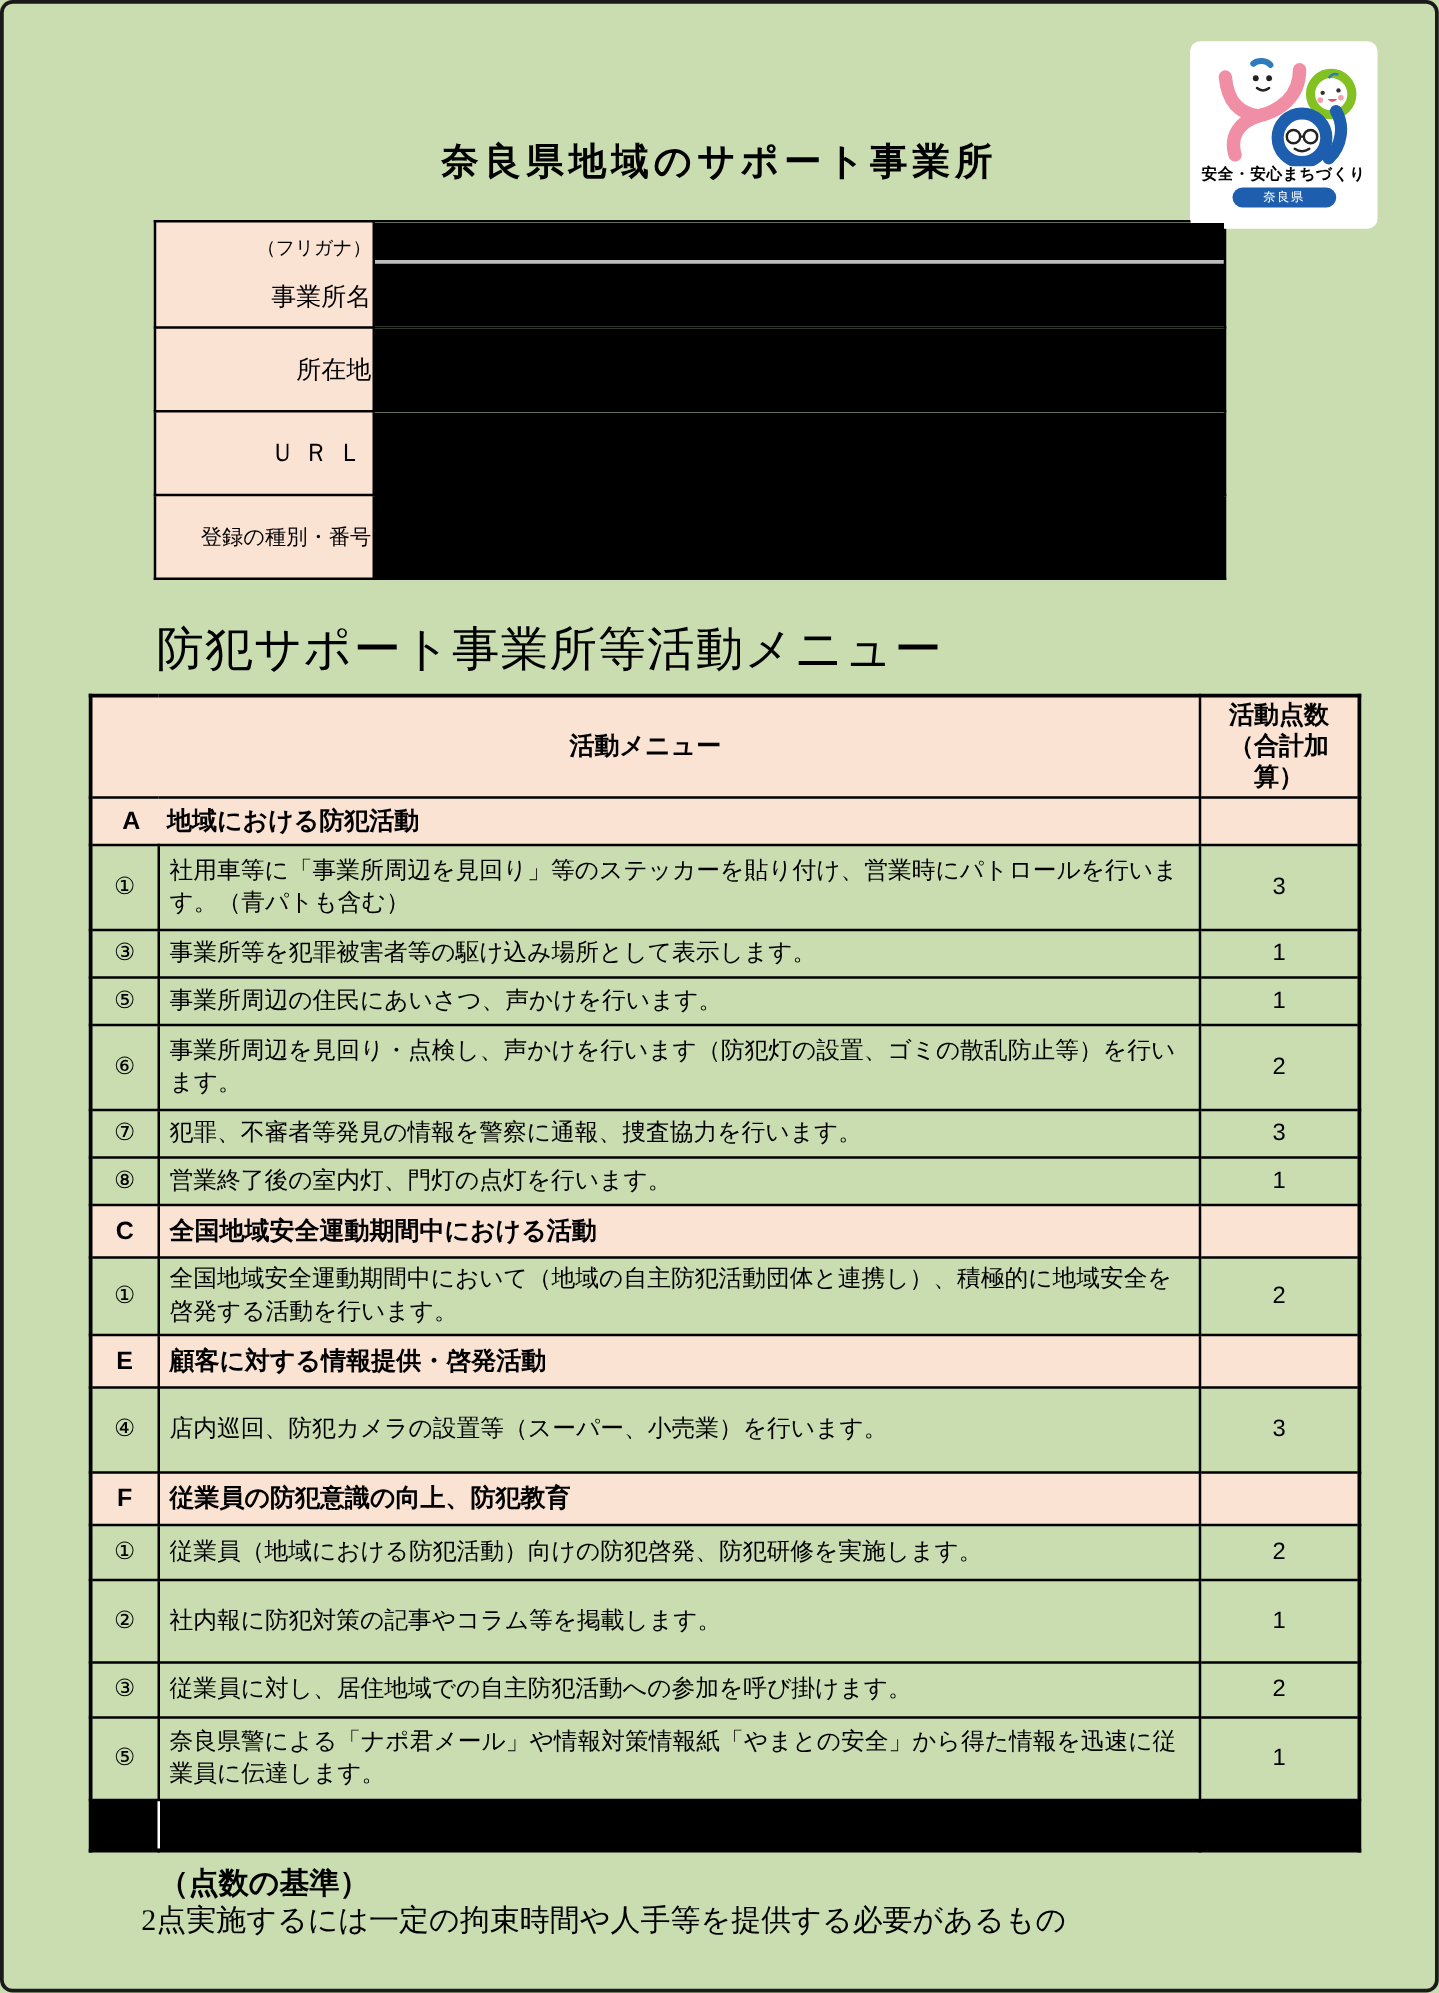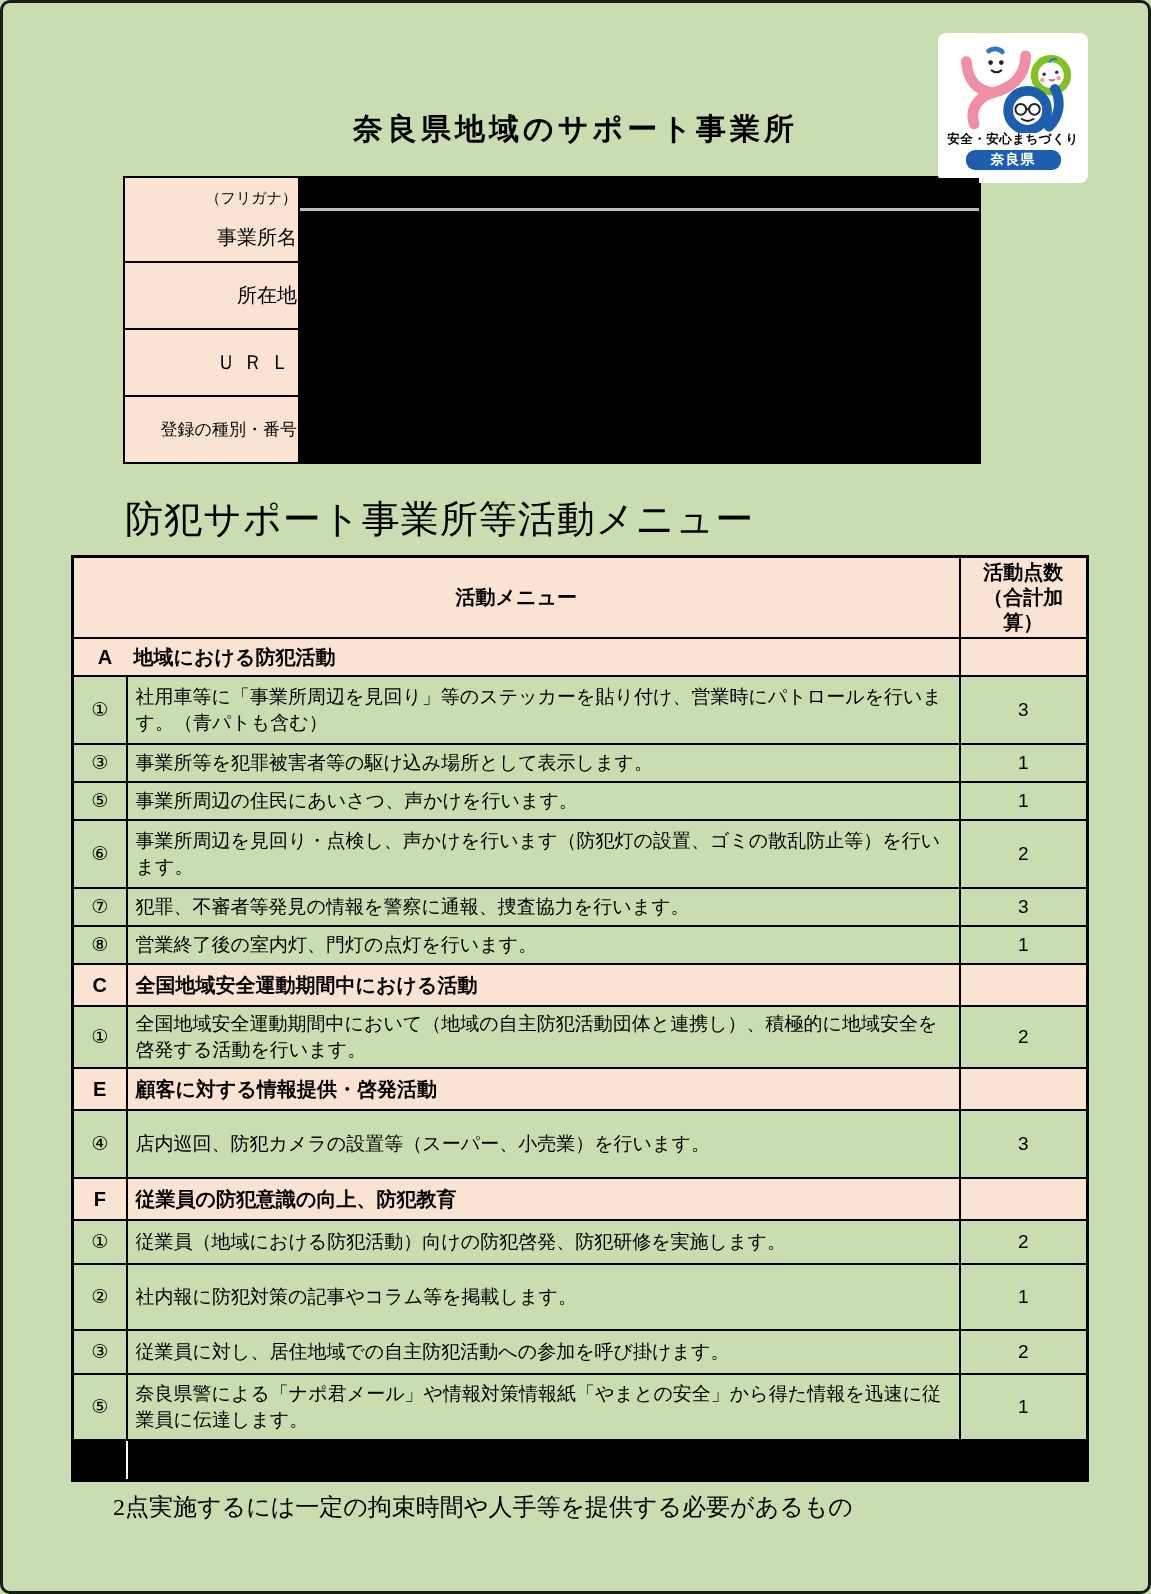--- a/index.html
+++ b/index.html
@@ -17,30 +17,30 @@
   
   .page-title{
     padding-top:106px;
     text-align:center;
     font-size:30px;
     font-weight:600;
     letter-spacing:4px;
   }
   
   .logo-card{
-    position:absolute;top:30px;right:60px;
+    position:absolute;top:30px;right:46px;
     width:150px;height:150px;
     background:#fff;border-radius:8px;
     display:flex;flex-direction:column;align-items:center;
     box-sizing:border-box;padding-top:2px;
   }
   .logo-caption{font-size:12.5px;font-weight:bold;letter-spacing:0.5px;margin-top:-2px;}
   .logo-badge{
     margin-top:2px;background:#1d5fae;color:#fff;
-    font-size:14px;font-weight:bold;
+    font-size:10px;font-weight:normal;
     padding:1px 25px;border-radius:9px;letter-spacing:1px;
   }
   
   .form-table{
     margin:26px 0 0 120px;
     border-collapse:collapse;
     table-layout:fixed;
   }
   .form-table td{border:2px solid #000;box-sizing:border-box;}
   .form-label{
@@ -264,15 +264,16 @@
 
   <tr class="redacted-row h40">
     <td></td>
     <td></td>
     <td></td>
   </tr>
 </tbody>
   </table>
 
 <div class="footer">
+  <div class="footer-heading">（点数の基準）</div>
   <div>2点実施するには一定の拘束時間や人手等を提供する必要があるもの</div>
 
 </div>
 
 </body></html>

